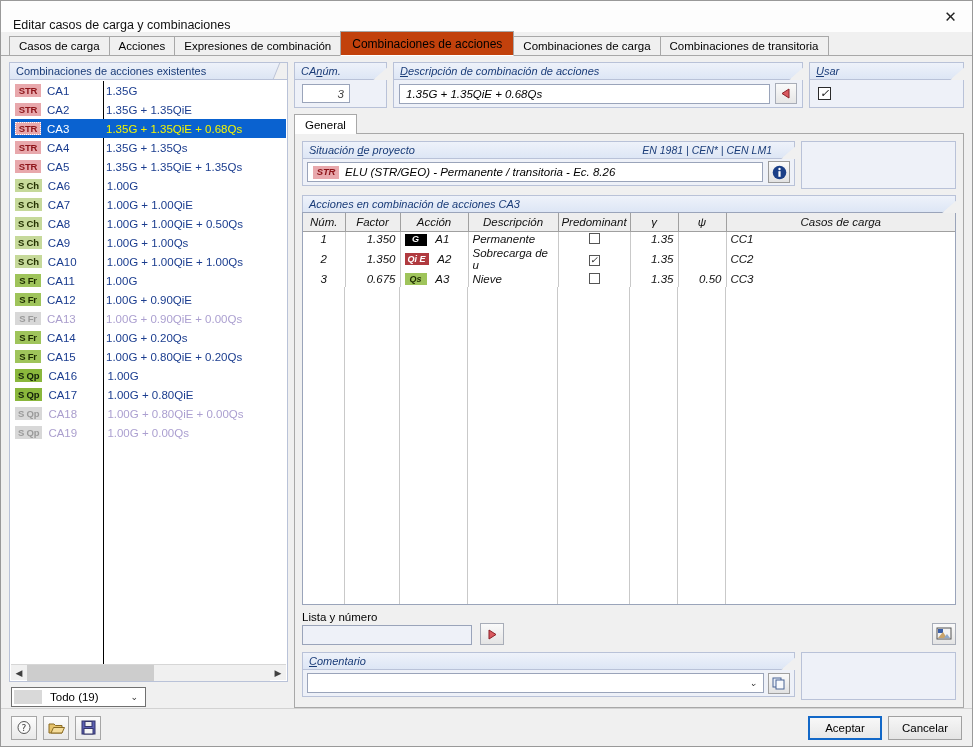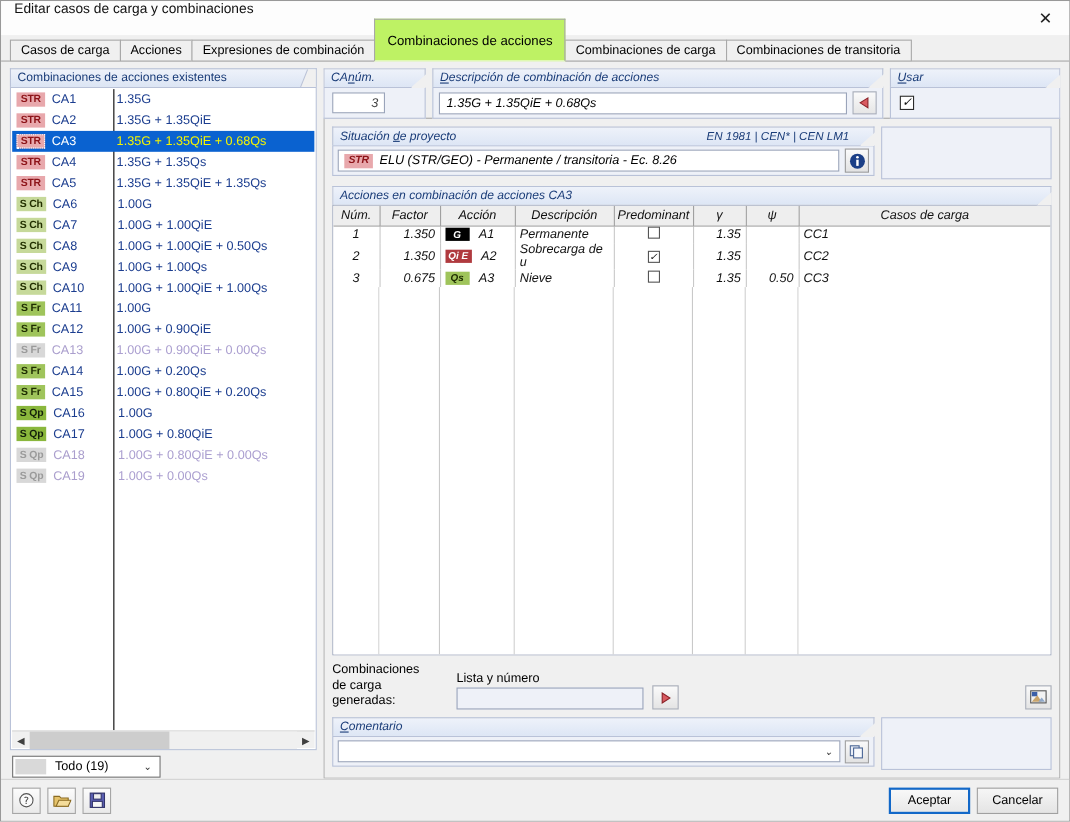--- a/index.html
+++ b/index.html
@@ -17,21 +17,21 @@
     width: 973px; height: 747px;
     background: #f0f0f0;
     border: 1px solid #999;
     display: flex; flex-direction: column;
   }
 
   
   .titlebar {
     height: 31px; min-height: 31px;
     background: #fdfdfd;
-    display: flex; align-items: flex-start;
+    display: flex; align-items: flex-end;
     padding-left: 12px;
     font-size: 12.5px;
     color: #111;
     position: relative;
   }
   .titlebar-close {
     position: absolute; right: 0; top: 0;
     width: 43px; height: 31px;
     display: flex; align-items: center; justify-content: center;
     font-size: 15px; color: #222; cursor: default;
@@ -56,22 +56,22 @@
     font-size: 11.5px;
     background: #f0f0f0;
     border: 1px solid #a8a8a8;
     border-bottom: 1px solid #a8a8a8;
     margin-right: -1px;
     position: relative; z-index: 1;
     color: #000;
     white-space: nowrap;
   }
   .tab.active {
-    background: #bef264;
-    height: 39px;
+    background: #c2410c;
+    height: 25px;
     border-bottom: 1px solid #ffffff;
     z-index: 3;
     font-size: 12px;
     padding: 0 11px;
   }
 
   
   .content {
     flex: 1;
     background: #f0f0f0;
@@ -608,20 +608,25 @@
             <div class="slant"></div>
           </div>
           <div class="gbox-body">
             <div class="chk">
               <span>✓</span>
             </div>
           </div>
         </div>
       </div>
 
+      <div class="innertabs">
+        <div class="innertab">
+          <span>General</span>
+        </div>
+      </div>
 
       <div class="panelbox">
 
         <div class="sitrow">
           <div class="gbox sitbox">
             <div class="gbox-head">
               <span>
                 <span>Situación </span><u>d</u><span>e proyecto</span>
               </span>
               <span class="right-note">EN 1981 | CEN* | CEN LM1</span>
@@ -713,24 +718,20 @@
               <div class="gcol" style="width:90px"></div>
               <div class="gcol" style="width:72px"></div>
               <div class="gcol" style="width:48px"></div>
               <div class="gcol" style="width:48px"></div>
               <div class="gcol last" style="flex:1"></div>
             </div>
           </div>
         </div>
 
         <div class="genrow">
-          <div class="genlabel">
-            <div>Combinaciones</div>
-            <div>de carga generadas:</div>
-          </div>
           <div class="genfieldwrap">
             <div class="cap">Lista y número</div>
             <div class="genfield"></div>
           </div>
           <div class="gobtn">
             <svg width="12" height="11" viewBox="0 0 12 11">
               <polygon points="3,1 3,10 10,5.5" fill="#d95a60" stroke="#8b2228" stroke-width="1"></polygon>
             </svg>
           </div>
           <div class="genspacer"></div>

